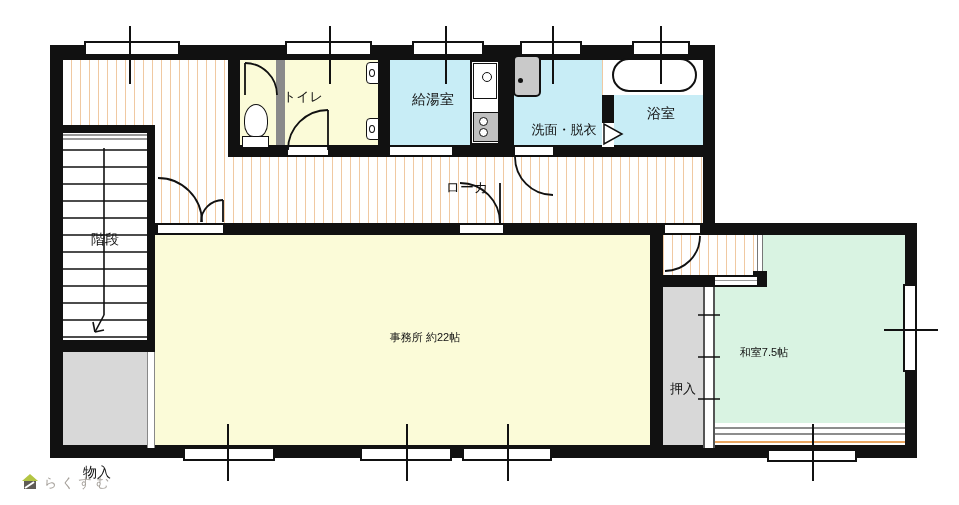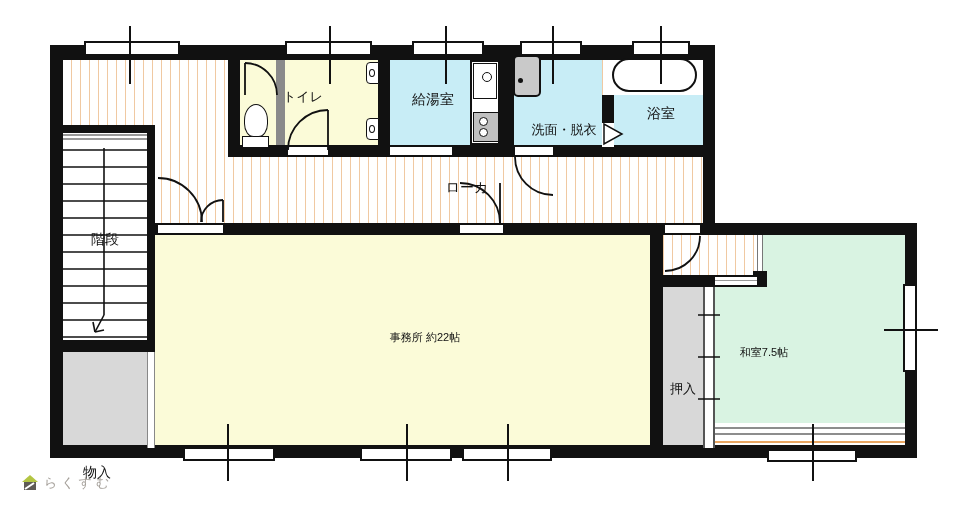--- a/index.html
+++ b/index.html
@@ -14,21 +14,21 @@
   .striped{background:repeating-linear-gradient(to right,#ffffff 0px,#ffffff 8px,var(--stripe) 8px,var(--stripe) 9px);}
   .wall{background:var(--wall);}
   .gap{background:#ffffff;border-top:2px solid var(--wall);border-bottom:2px solid var(--wall);box-sizing:border-box;}
   .gapv{background:#ffffff;border-left:2px solid var(--wall);border-right:2px solid var(--wall);box-sizing:border-box;}
   .window{background:#ffffff;border:2px solid var(--wall);box-sizing:border-box;}
   .label{position:absolute;transform:translate(-50%,-50%);font-size:14px;line-height:1;white-space:nowrap;}
   .label.big{font-size:11px;}
   .label.small{font-size:13px;}
   svg.overlay{position:absolute;left:0;top:0;pointer-events:none;}
   .fixture{position:absolute;box-sizing:border-box;}
-  .logo{position:absolute;left:22px;top:474px;display:flex;align-items:center;gap:6px;}
+  .logo{position:absolute;left:22px;top:474px;display:flex;align-items:flex-start;gap:6px;}
   .logo-text{font-size:13px;letter-spacing:4px;color:var(--logo-text);}
 </style>
 </head>
 <body>
 
 <div class="stage">
 
   <div class="abs striped" style="left:63px;top:58px;width:645px;height:167px;"></div>
   <div class="abs" style="left:713px;top:235px;width:192px;height:213px;background:var(--room-green);"></div>
   <div class="abs striped" style="left:655px;top:235px;width:105px;height:45px;"></div>

